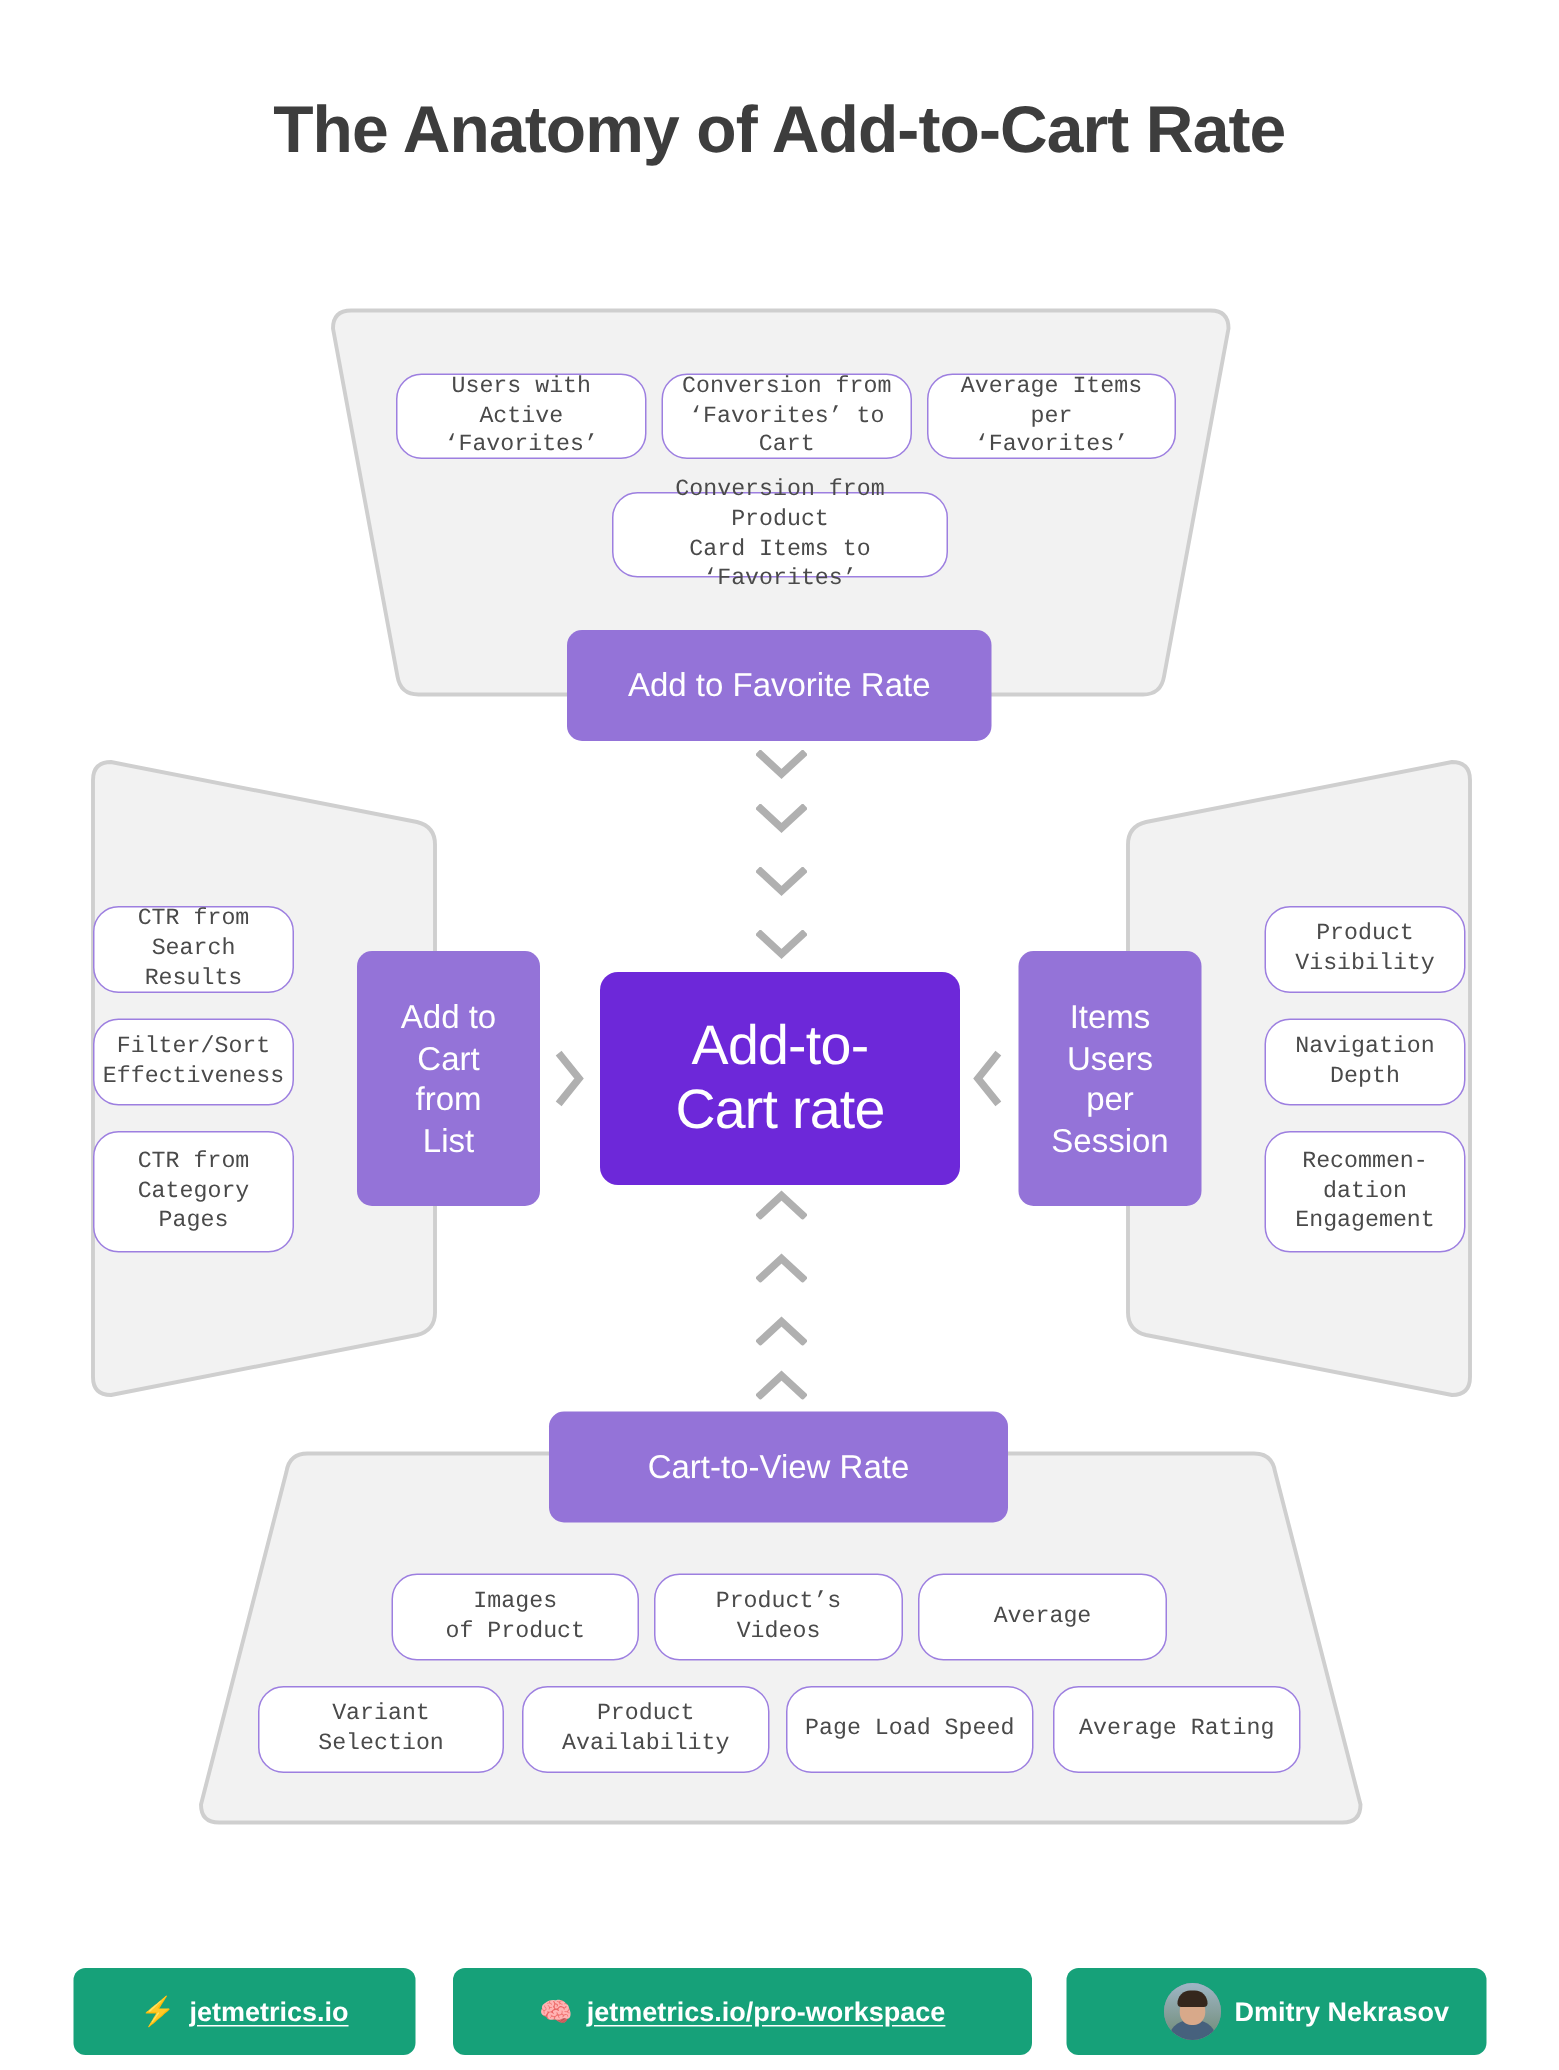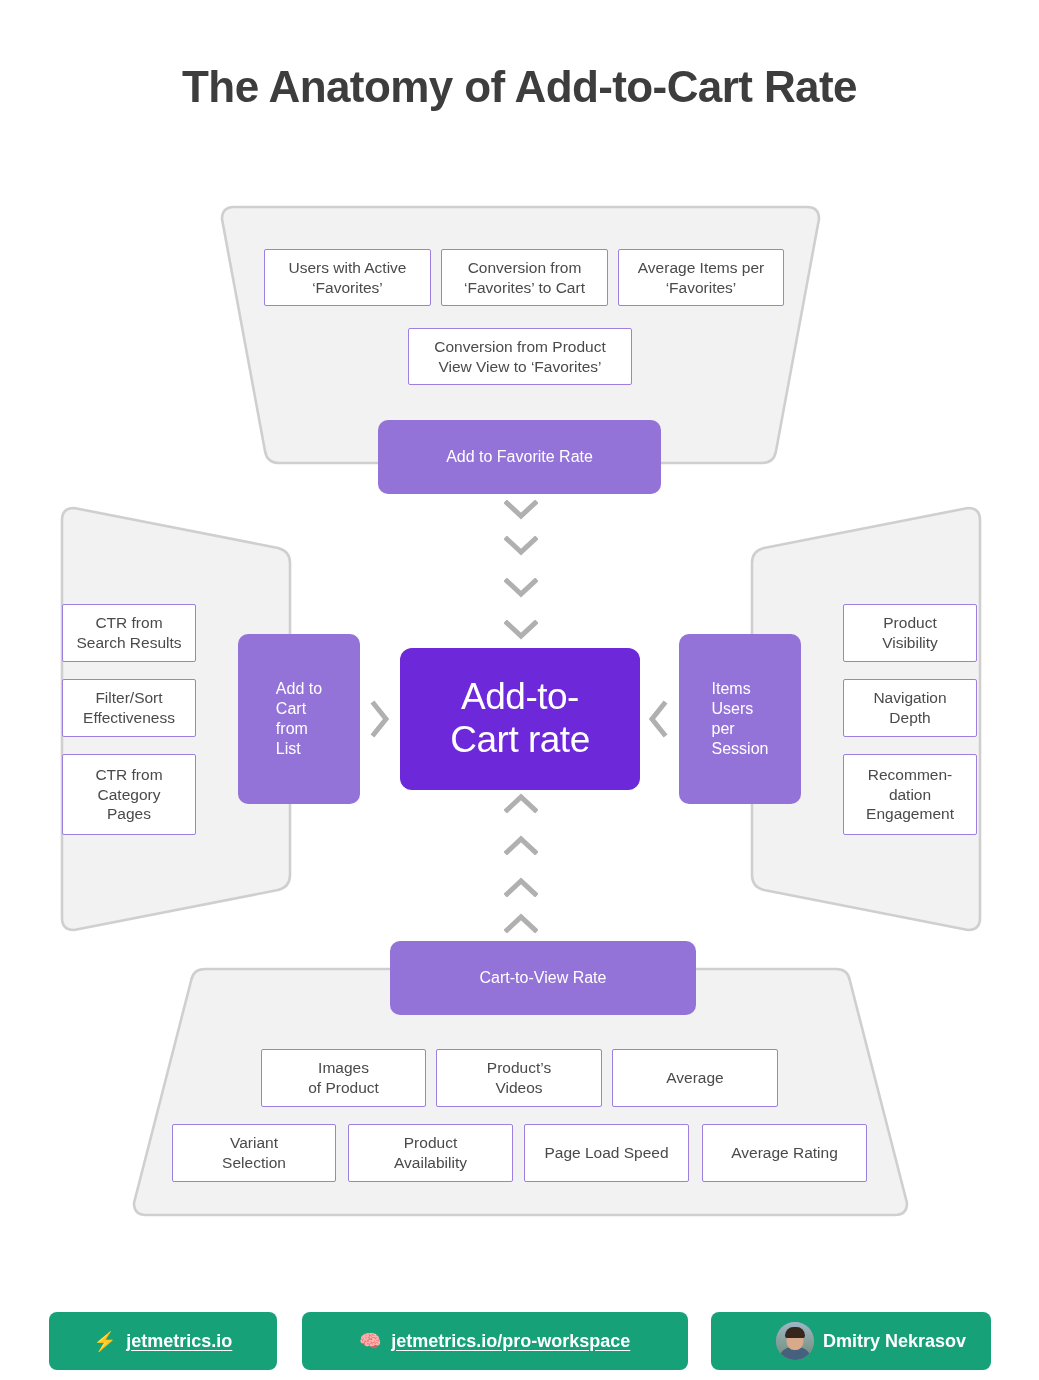--- a/index.html
+++ b/index.html
@@ -21,37 +21,39 @@
 
   
   .trap { position: absolute; }
   .trap svg { display: block; overflow: visible; }
 
   
   .chip {
     position: absolute;
     background: #ffffff;
     border: 1.4px solid #9d7fe0;
-    border-radius: 2px;
+    border-radius: 17px;
     color: #4a4a4a;
     font-size: 15.5px;
     line-height: 1.28;
     display: flex; align-items: center; justify-content: center;
     text-align: center;
     padding: 6px 10px;
+    font-family: Liberation Mono, monospace;
   }
 
   
   .node-purple {
     position: absolute;
     background: #9473d8;
     border-radius: 10px;
     color: #ffffff;
     display: flex; align-items: center; justify-content: center;
-    font-size: 16px;
+    text-align: center;
+    font-size: 22px;
     line-height: 1.25;
     z-index: 6;
   }
 
   
   .node-green {
     position: absolute;
     background: #6d28d9;
     border-radius: 12px;
     color: #ffffff;
@@ -131,21 +133,21 @@
   </div>
   <div class="chip" style="left:618px; top:249px; width:166px; height:57px;">
     <span>
       <span>Average Items per</span><br>
       <span>‘Favorites’</span>
     </span>
   </div>
   <div class="chip" style="left:408px; top:328px; width:224px; height:57px;">
     <span>
       <span>Conversion from Product</span><br>
-      <span>View View to ‘Favorites’</span>
+      <span>Card Items to ‘Favorites’</span>
     </span>
   </div>
 
   <div class="node-purple" style="left:378px; top:420px; width:283px; height:74px;">
     <span>Add to Favorite Rate</span>
   </div>
 
   <div class="chev" style="left:504px; top:500px;">
     <svg width="34" height="20" viewBox="0 0 34 20">
         <path d="M3 3 L17 16 L31 3" fill="none" stroke="#b0b0b0" stroke-width="5" stroke-linecap="square"></path>
@@ -276,21 +278,21 @@
         <path d="M3 17 L17 4 L31 17" fill="none" stroke="#b0b0b0" stroke-width="5" stroke-linecap="square"></path>
       </svg>
   </div>
 
   <div class="trap" style="left:118px; top:965px; width:805px; height:258px;">
     <svg width="805" height="258" viewBox="0 0 805 258">
       <path d="M73 16 Q75 4 87 4 L718 4 Q730 4 732 16 L789 238 Q789 250 777 250 L28 250 Q16 250 16 238 Z" fill="#f2f2f2" stroke="#cfcfcf" stroke-width="2.6" stroke-linejoin="round"></path>
     </svg>
   </div>
 
-  <div class="node-purple" style="left:366px; top:941px; width:306px; height:74px;margin-left:24px;">
+  <div class="node-purple" style="left:366px; top:941px; width:306px; height:74px;">
     <span>Cart-to-View Rate</span>
   </div>
 
   <div class="chip" style="left:261px; top:1049px; width:165px; height:58px;">
     <span>
       <span>Images</span><br>
       <span>of Product</span>
     </span>
   </div>
   <div class="chip" style="left:436px; top:1049px; width:166px; height:58px;">

